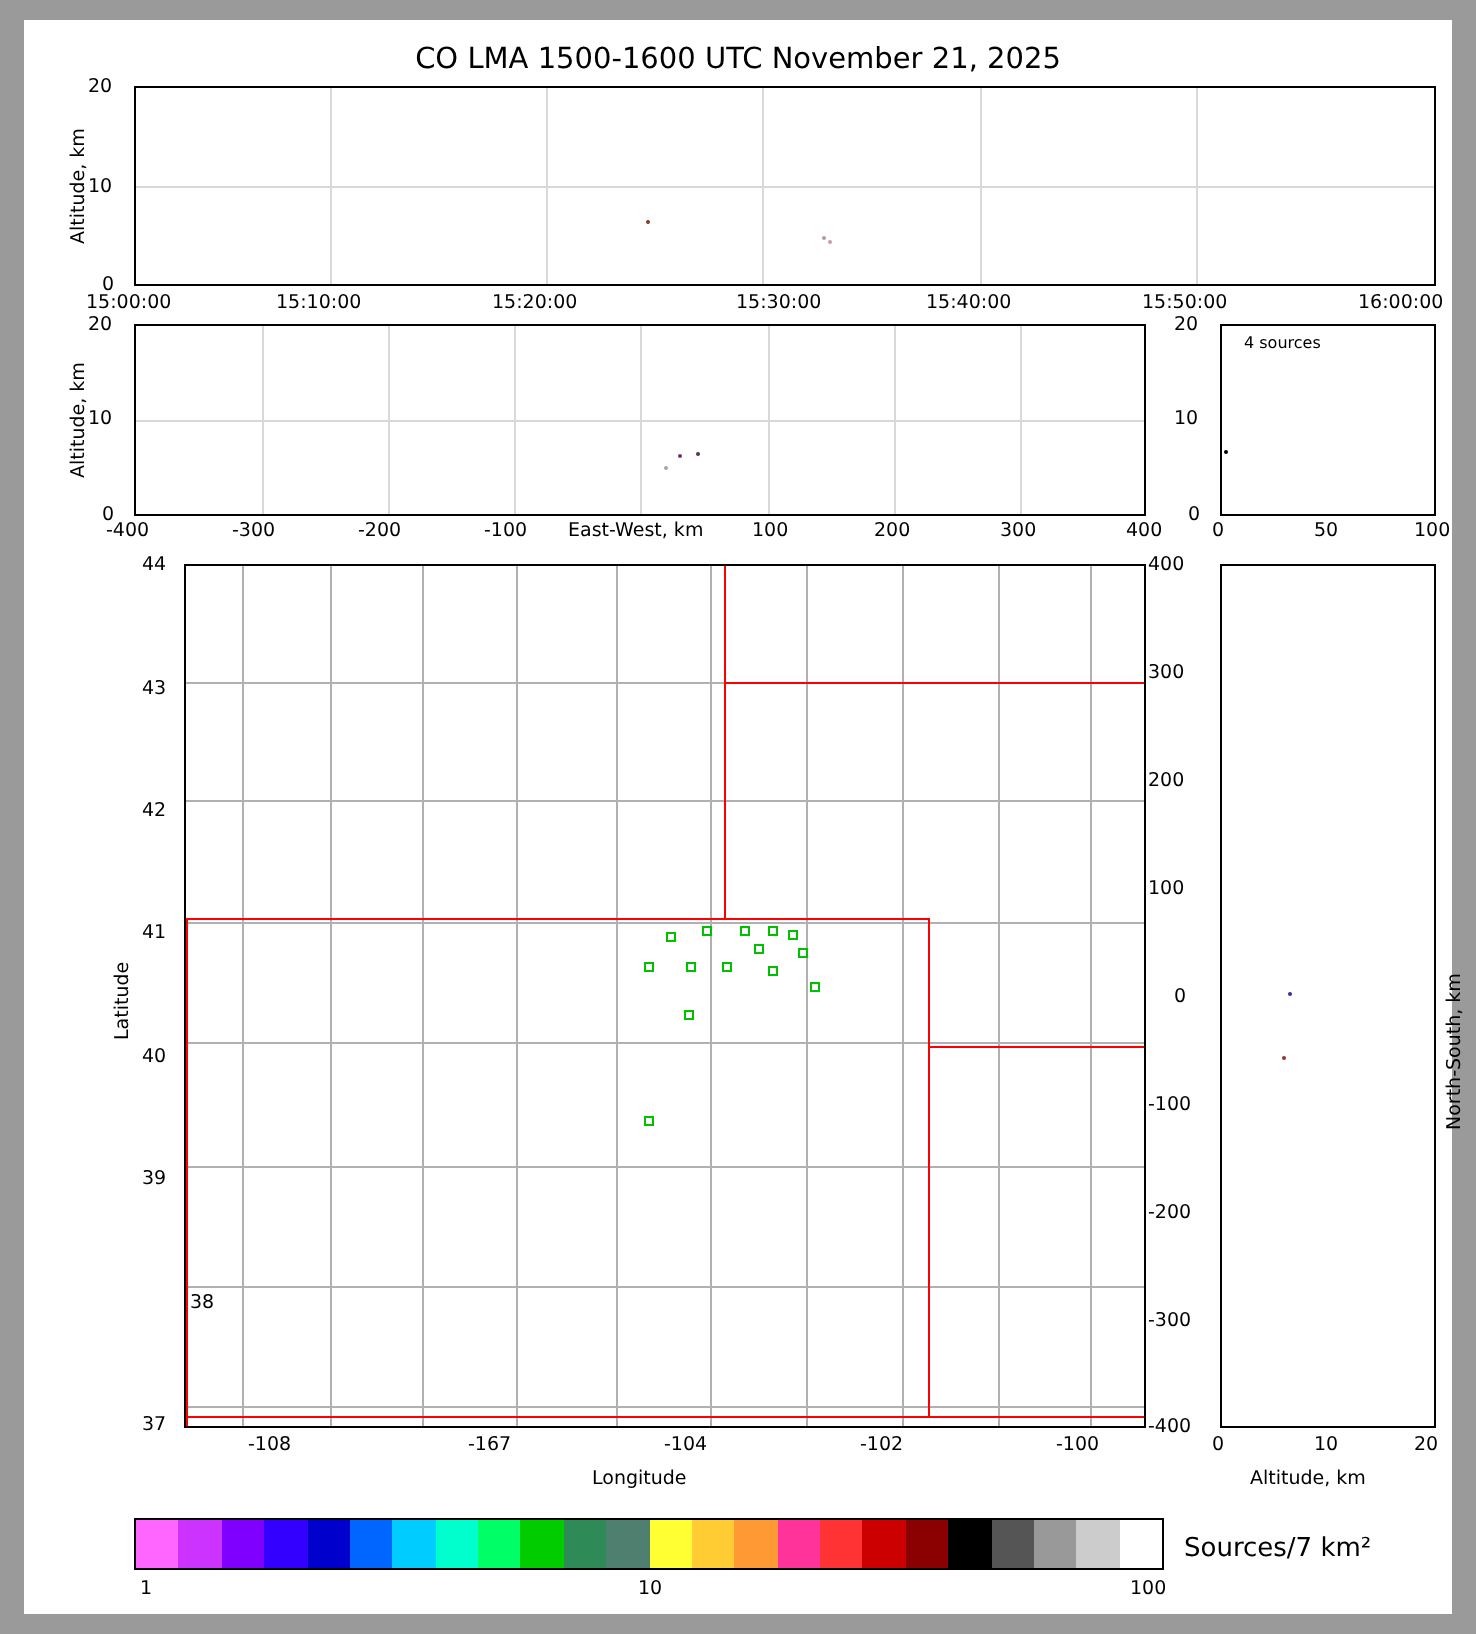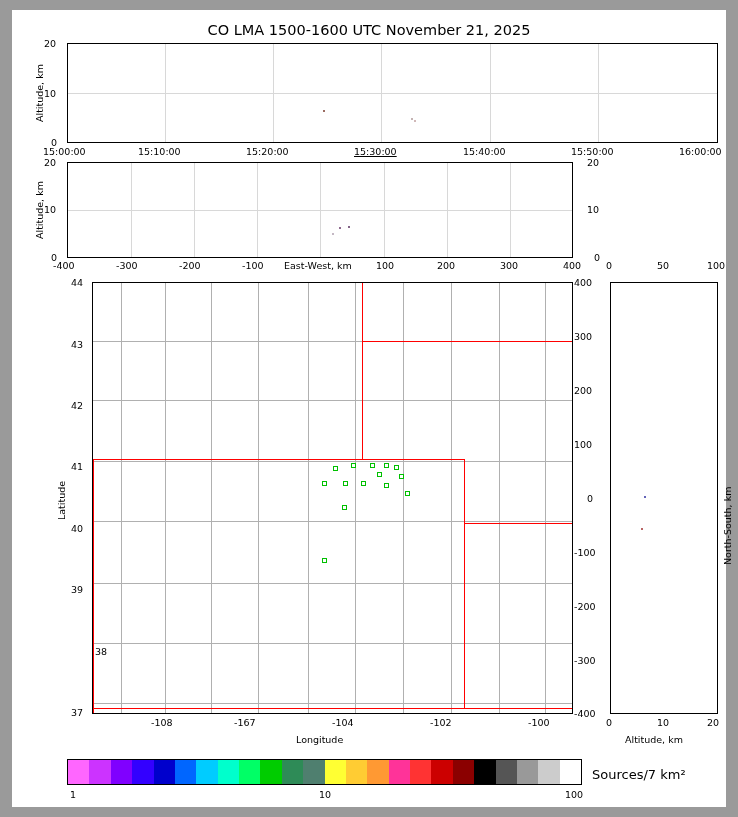--- a/index.html
+++ b/index.html
@@ -136,21 +136,21 @@
       <div class="pt" style="left:346px; top:76px; background:#c0a0a0;"></div>
     </div>
   </div>
   <div class="tick" style="left:32px; top:28px;">20</div>
   <div class="tick" style="left:32px; top:78px;">10</div>
   <div class="tick" style="left:39px; top:127px;">0</div>
   <div class="vlabel" style="left:22px; top:112px; transform:rotate(-90deg);">Altitude, km</div>
   <div class="tick" style="left:31px; top:136px;">15:00:00</div>
   <div class="tick" style="left:126px; top:136px;">15:10:00</div>
   <div class="tick" style="left:234px; top:136px;">15:20:00</div>
-  <div class="tick" style="left:342px; top:136px;text-decoration:underline;">15:30:00</div>
+  <div class="tick" style="left:356px; top:136px;">15:30:00</div>
   <div class="tick" style="left:451px; top:136px;">15:40:00</div>
   <div class="tick" style="left:559px; top:136px;">15:50:00</div>
   <div class="tick" style="left:667px; top:136px;">16:00:00</div>
 
   <div class="panel" id="p2" style="left:55px; top:152px; width:506px; height:96px;">
     <div class="clip">
       <div class="gridline" style="left:0; top:47px; width:100%; height:1px;"></div>
       <div class="gridline" style="left:63px; top:0; width:1px; height:100%;"></div>
       <div class="gridline" style="left:126px; top:0; width:1px; height:100%;"></div>
       <div class="gridline" style="left:189px; top:0; width:1px; height:100%;"></div>
@@ -170,20 +170,26 @@
   <div class="tick" style="left:41px; top:250px;">-400</div>
   <div class="tick" style="left:104px; top:250px;">-300</div>
   <div class="tick" style="left:167px; top:250px;">-200</div>
   <div class="tick" style="left:230px; top:250px;">-100</div>
   <div class="tick" style="left:364px; top:250px;">100</div>
   <div class="tick" style="left:425px; top:250px;">200</div>
   <div class="tick" style="left:488px; top:250px;">300</div>
   <div class="tick" style="left:551px; top:250px;">400</div>
   <div class="axlabel" style="left:272px; top:250px;">East-West, km</div>
 
+  <div class="panel" id="p3" style="left:598px; top:152px; width:108px; height:96px;">
+    <div class="clip">
+      <div class="srccount" style="left:11px; top:4px;">4 sources</div>
+      <div class="pt" style="left:1px; top:62px; width:2px; height:2px; background:#000000;"></div>
+    </div>
+  </div>
   <div class="tick" style="left:575px; top:147px;">20</div>
   <div class="tick" style="left:575px; top:194px;">10</div>
   <div class="tick" style="left:582px; top:242px;">0</div>
   <div class="tick" style="left:594px; top:250px;">0</div>
   <div class="tick" style="left:645px; top:250px;">50</div>
   <div class="tick" style="left:695px; top:250px;">100</div>
 
   <div class="panel" id="p4" style="left:80px; top:272px; width:481px; height:432px;">
     <div class="clip">
 
@@ -232,21 +238,21 @@
   </div>
   <div class="tick" style="left:59px; top:267px;">44</div>
   <div class="tick" style="left:59px; top:329px;">43</div>
   <div class="tick" style="left:59px; top:390px;">42</div>
   <div class="tick" style="left:59px; top:451px;">41</div>
   <div class="tick" style="left:59px; top:513px;">40</div>
   <div class="tick" style="left:59px; top:574px;">39</div>
   <div class="tick" style="left:59px; top:636px;margin-left:24px;">38</div>
   <div class="tick" style="left:59px; top:697px;">37</div>
   <div class="vlabel" style="left:44px; top:510px; transform:rotate(-90deg);">Latitude</div>
-  <div class="tick" style="left:139px; top:707px;">-108</div>
+  <div class="tick" style="left:112px; top:707px;">-108</div>
   <div class="tick" style="left:222px; top:707px;">-167</div>
   <div class="tick" style="left:320px; top:707px;">-104</div>
   <div class="tick" style="left:418px; top:707px;">-102</div>
   <div class="tick" style="left:516px; top:707px;">-100</div>
   <div class="axlabel" style="left:284px; top:724px;">Longitude</div>
 
   <div class="panel" id="p5" style="left:598px; top:272px; width:108px; height:432px;">
     <div class="clip">
       <div class="pt" style="left:33px; top:213px; background:#3030a0;"></div>
       <div class="pt" style="left:30px; top:245px; background:#a03030;"></div>

